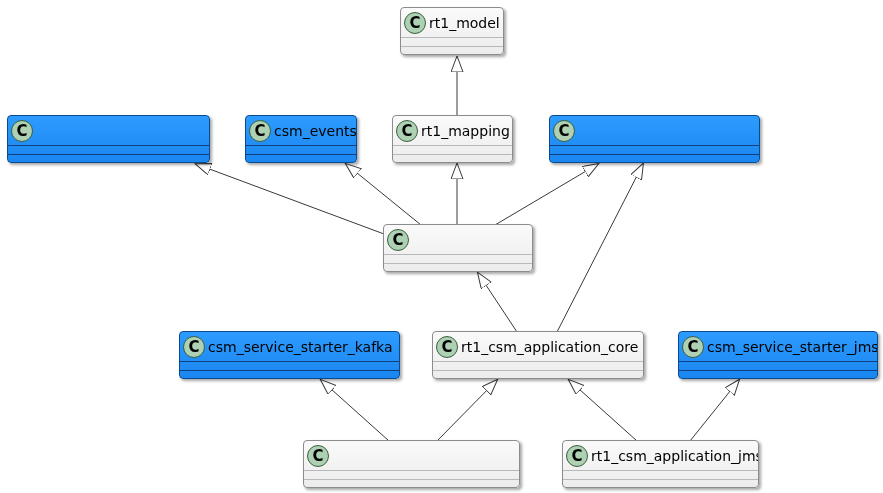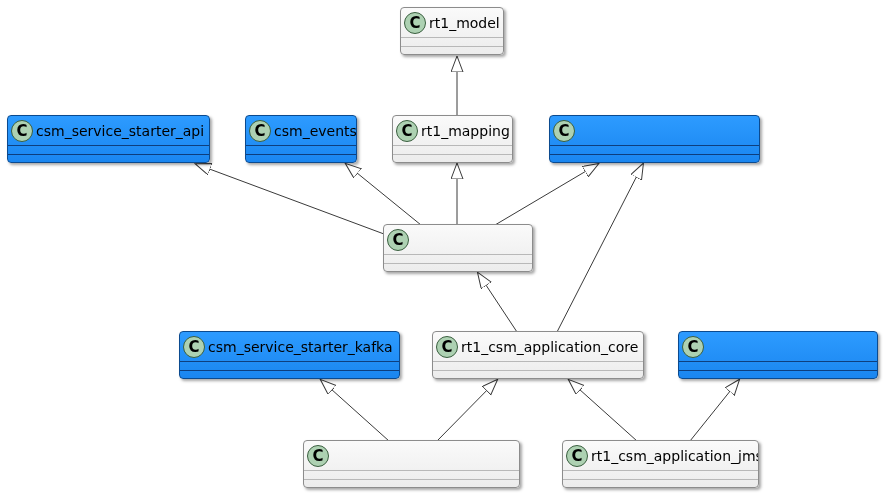--- a/index.html
+++ b/index.html
@@ -96,21 +96,20 @@
         <div class="title">
           <span class="circ">C</span>
           <span class="lbl">rt1_model</span>
         </div>
         <div class="comp"></div>
         <div class="comp"></div>
       </div>
       <div class="node highlight" style="left: 7px; top: 115px; width: 203px; height: 48px;">
         <div class="title">
           <span class="circ">C</span>
-          <span class="lbl">csm_service_starter_api</span>
         </div>
         <div class="comp"></div>
         <div class="comp"></div>
       </div>
       <div class="node highlight" style="left: 245px; top: 115px; width: 112px; height: 48px;">
         <div class="title">
           <span class="circ">C</span>
           <span class="lbl">csm_events</span>
         </div>
         <div class="comp"></div>
@@ -150,20 +149,21 @@
         <div class="title">
           <span class="circ">C</span>
           <span class="lbl">rt1_csm_application_core</span>
         </div>
         <div class="comp"></div>
         <div class="comp"></div>
       </div>
       <div class="node highlight" style="left: 678px; top: 331px; width: 200px; height: 48px;">
         <div class="title">
           <span class="circ">C</span>
+          <span class="lbl">csm_service_starter_jms</span>
         </div>
         <div class="comp"></div>
         <div class="comp"></div>
       </div>
       <div class="node plain" style="left: 303px; top: 440px; width: 217px; height: 48px;">
         <div class="title">
           <span class="circ">C</span>
         </div>
         <div class="comp"></div>
         <div class="comp"></div>

